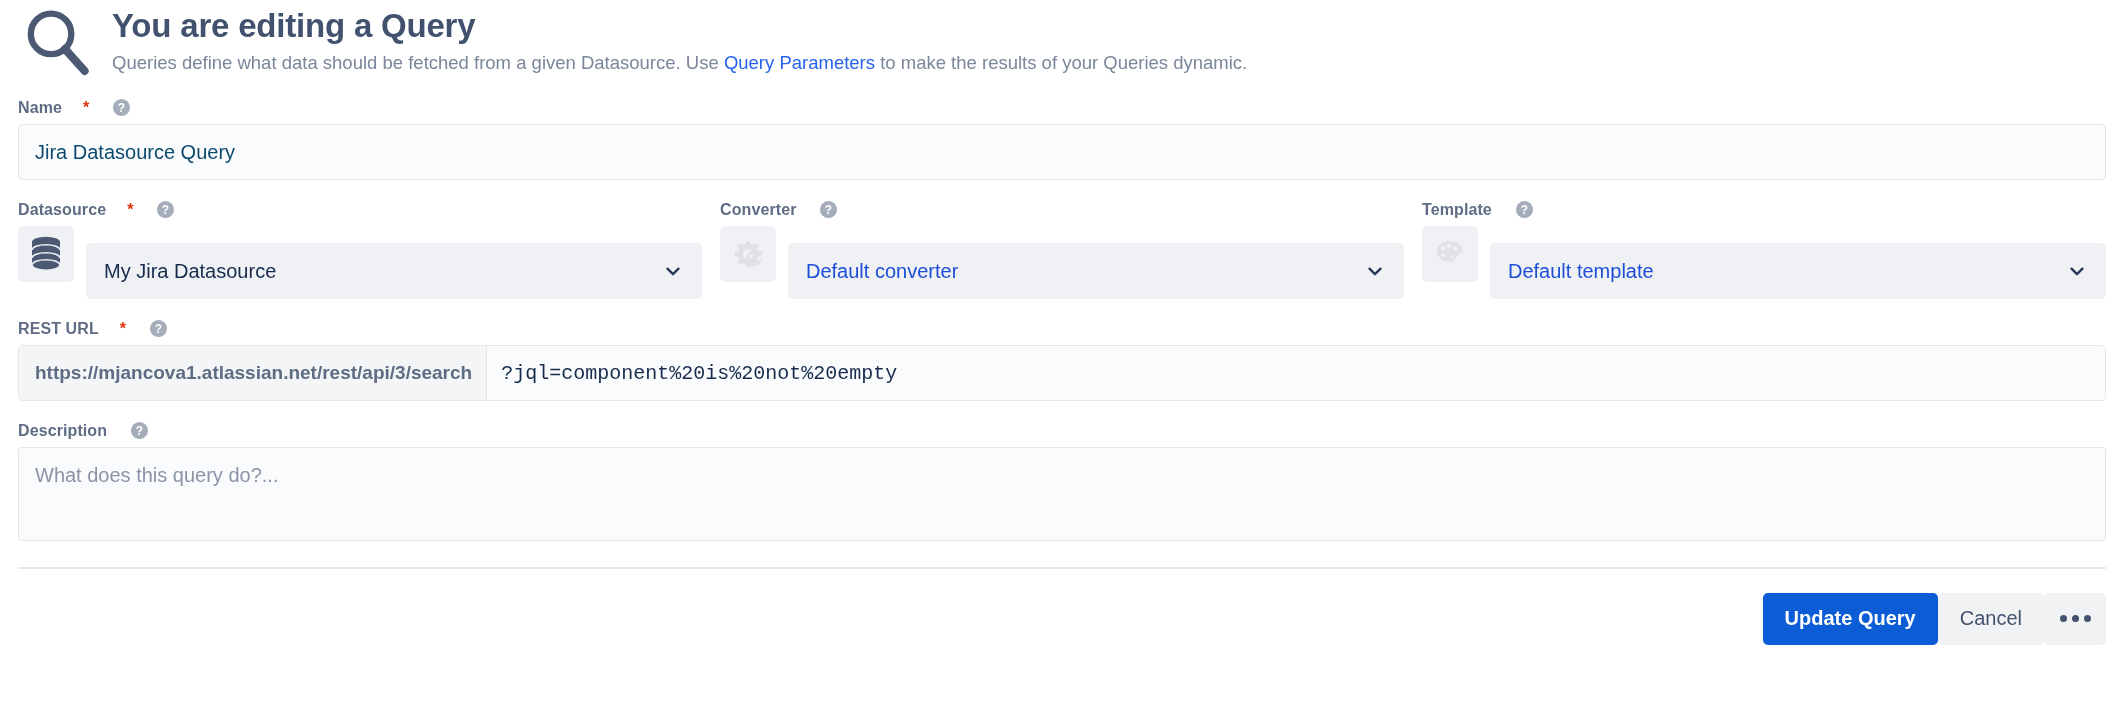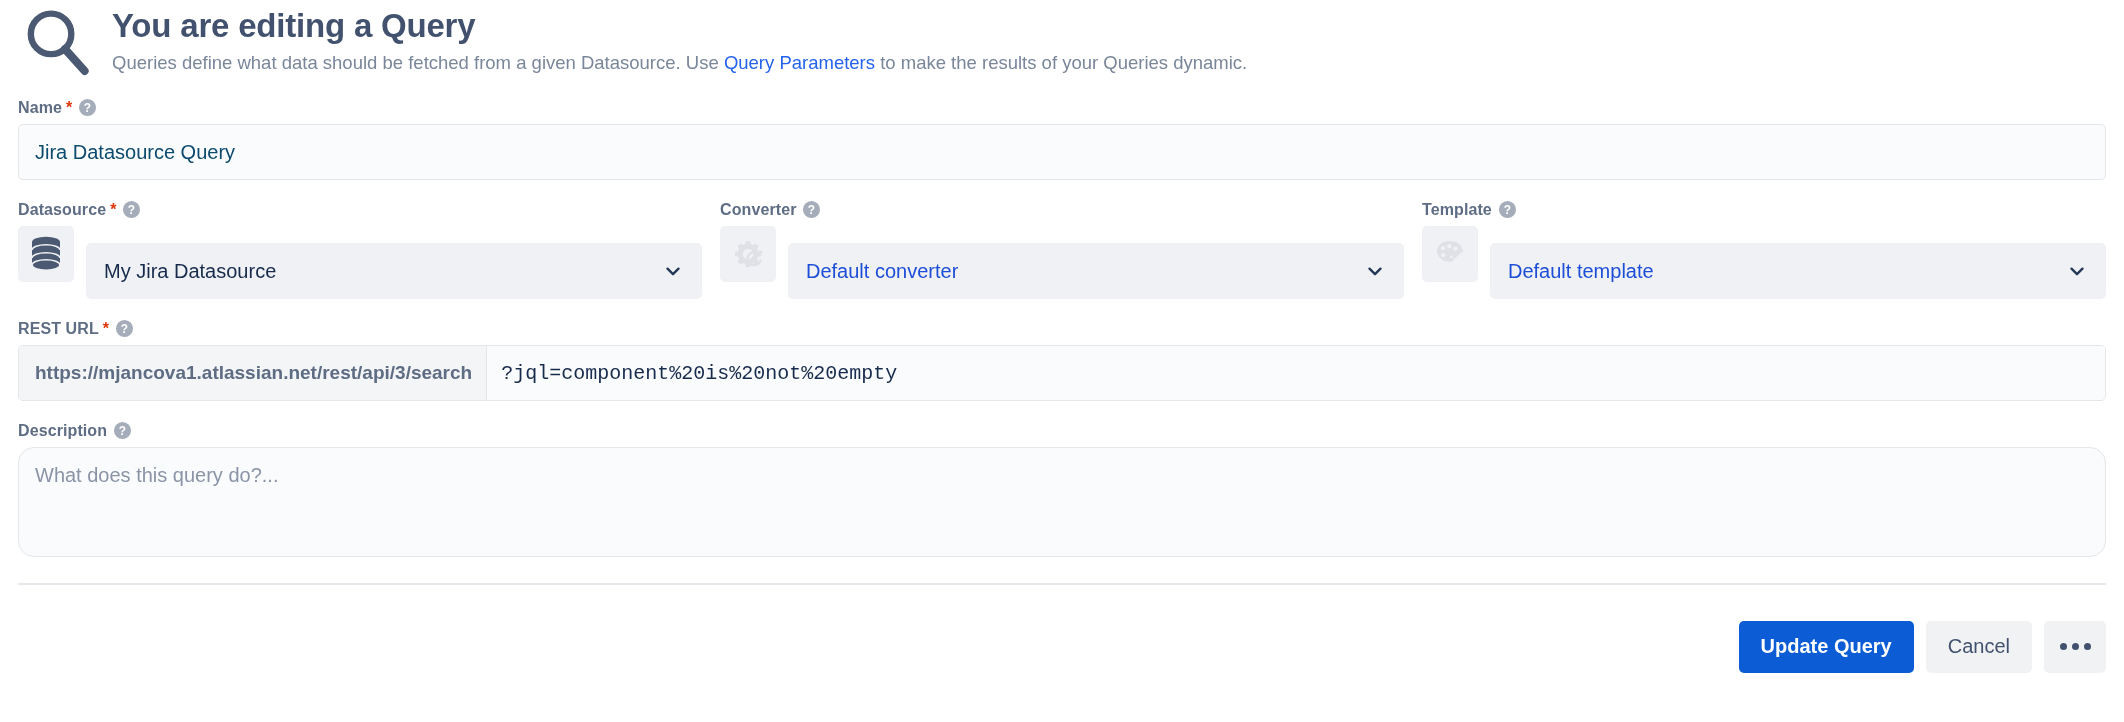--- a/index.html
+++ b/index.html
@@ -60,21 +60,21 @@
     text-decoration: none;
     font-weight: 400;
   }
 
   
   .form { margin-top: 18px; }
 
   .field-label {
     display: flex;
     align-items: center;
-    gap: 3px;
+    gap: 20px;
     font-size: 16px;
     font-weight: 700;
     color: #5e6c84;
     margin-bottom: 7px;
     letter-spacing: 0.1px;
     line-height: 1;
   }
   .req { color: #de350b; font-weight: 700; font-size: 16px; margin-left: 1px; }
 
   .help-icon {
@@ -178,24 +178,24 @@
     font-size: 20px;
     font-family: Liberation Mono, monospace;
     color: #172b4d;
     outline: none;
     min-width: 0;
   }
 
   
   .textarea {
     width: 100%;
-    height: 110px;
+    height: 94px;
     background: #fafbfc;
     border: 1.6px solid #e4e6ea;
-    border-radius: 16px;
+    border-radius: 3px;
     padding: 14px 16px;
     font-size: 20px;
     font-family: "Liberation Sans", sans-serif;
     color: #172b4d;
     resize: none;
     outline: none;
     line-height: 1.3;
   }
   .textarea::placeholder { color: #8a94a6; }
 
@@ -203,22 +203,21 @@
   .divider {
     height: 1.6px;
     background: #e6e7ec;
     margin: 22px 0 0 0;
     width: 100%;
   }
   .footer {
     display: flex;
     justify-content: flex-end;
     align-items: center;
-    gap: 12px;
-    padding-top: 36px;
+    padding-top: 24px;
   }
   .btn {
     height: 52px;
     border: none;
     border-radius: 5px;
     font-family: "Liberation Sans", sans-serif;
     font-size: 20px;
     font-weight: 700;
     cursor: pointer;
     padding: 0 22px;

